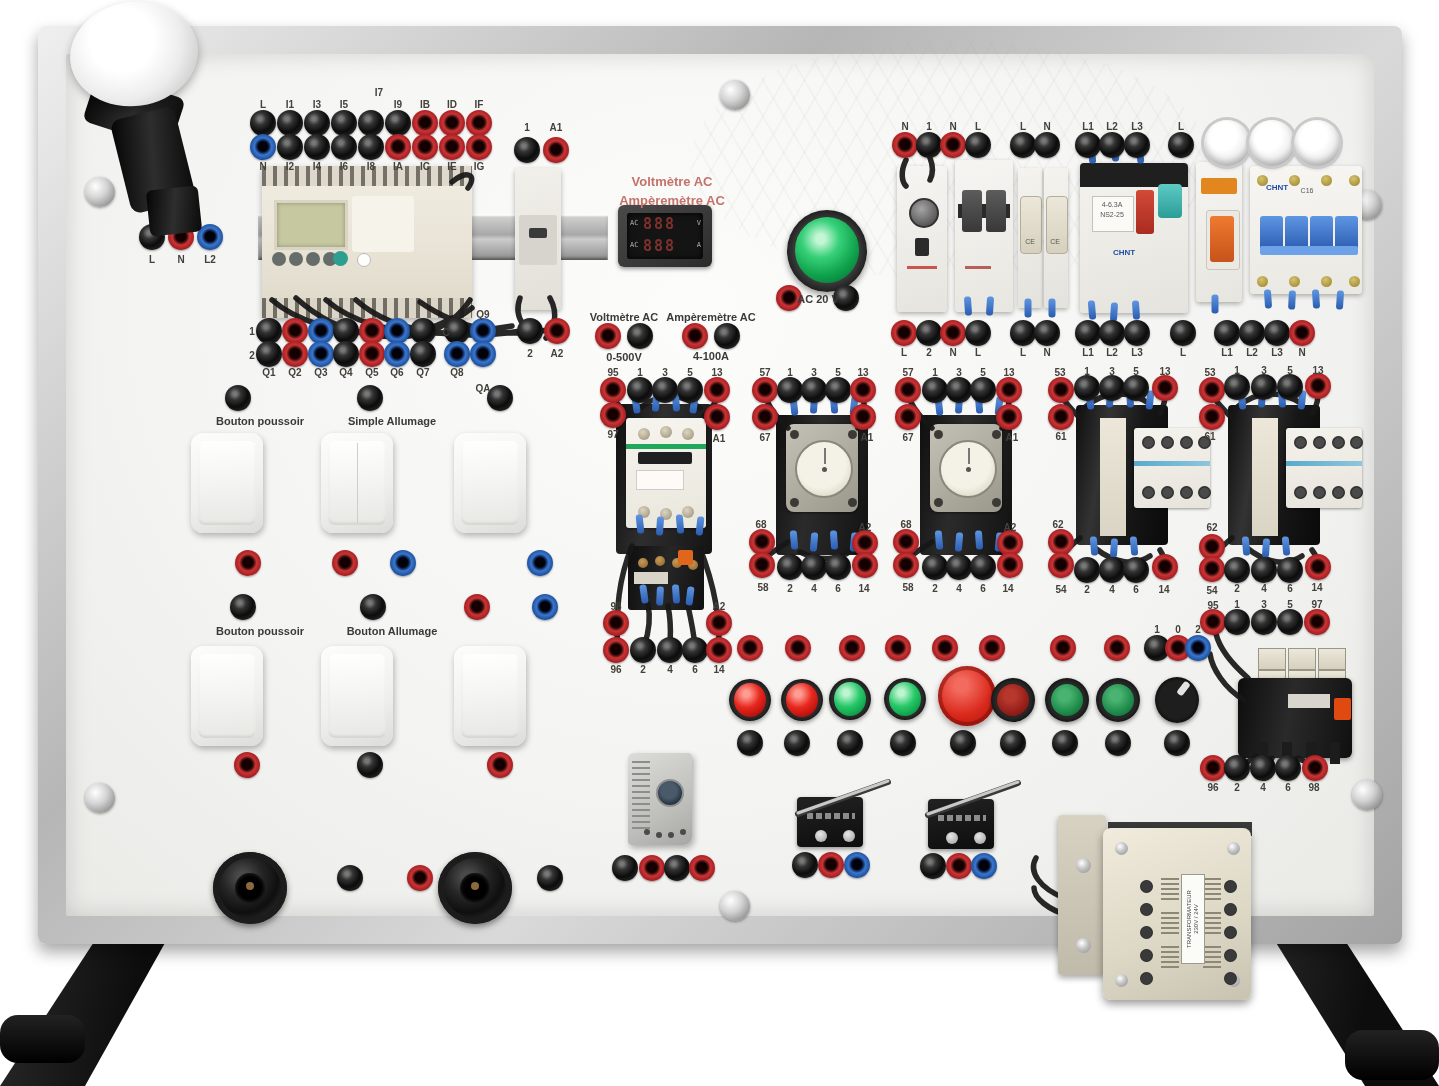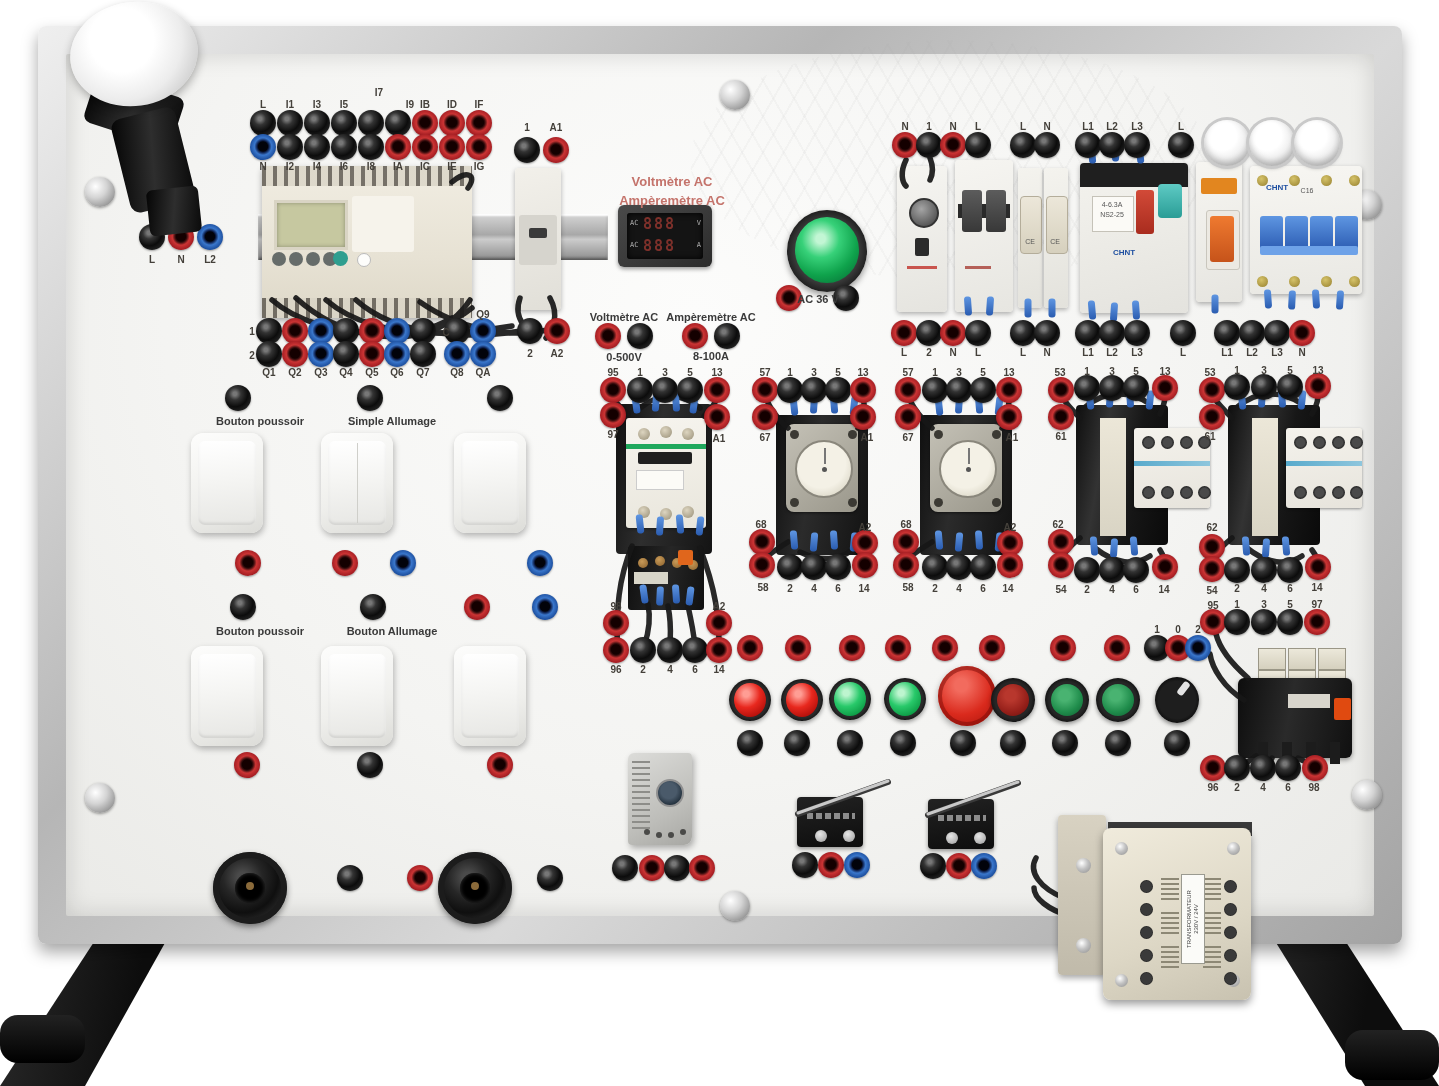--- a/index.html
+++ b/index.html
@@ -377,21 +377,21 @@
     <div class="sock r" style="left: 959px; top: 866px;"></div>
     <div class="sock u" style="left: 984px; top: 866px;"></div>
     <div class="lbl " style="left: 152px; top: 259px;">L</div>
     <div class="lbl " style="left: 181px; top: 259px;">N</div>
     <div class="lbl " style="left: 210px; top: 259px;">L2</div>
     <div class="lbl " style="left: 263px; top: 104px;">L</div>
     <div class="lbl " style="left: 290px; top: 104px;">I1</div>
     <div class="lbl " style="left: 317px; top: 104px;">I3</div>
     <div class="lbl " style="left: 344px; top: 104px;">I5</div>
     <div class="lbl " style="left: 371px; top: 92px; padding-left: 16px;">I7</div>
-    <div class="lbl " style="left: 398px; top: 104px; margin-left: 12px;">I9</div>
+    <div class="lbl " style="left: 398px; top: 104px;">I9</div>
     <div class="lbl " style="left: 425px; top: 104px;">IB</div>
     <div class="lbl " style="left: 452px; top: 104px;">ID</div>
     <div class="lbl " style="left: 479px; top: 104px;">IF</div>
     <div class="lbl " style="left: 263px; top: 166px;">N</div>
     <div class="lbl " style="left: 290px; top: 166px;">I2</div>
     <div class="lbl " style="left: 317px; top: 166px;">I4</div>
     <div class="lbl " style="left: 344px; top: 166px;">I6</div>
     <div class="lbl " style="left: 371px; top: 166px;">I8</div>
     <div class="lbl " style="left: 398px; top: 166px;">IA</div>
     <div class="lbl " style="left: 425px; top: 166px;">IC</div>
@@ -402,36 +402,36 @@
     <div class="lbl " style="left: 252px; top: 331px;">1</div>
     <div class="lbl " style="left: 252px; top: 355px;">2</div>
     <div class="lbl " style="left: 269px; top: 372px;">Q1</div>
     <div class="lbl " style="left: 295px; top: 372px;">Q2</div>
     <div class="lbl " style="left: 321px; top: 372px;">Q3</div>
     <div class="lbl " style="left: 346px; top: 372px;">Q4</div>
     <div class="lbl " style="left: 372px; top: 372px;">Q5</div>
     <div class="lbl " style="left: 397px; top: 372px;">Q6</div>
     <div class="lbl " style="left: 423px; top: 372px;">Q7</div>
     <div class="lbl " style="left: 457px; top: 372px;">Q8</div>
-    <div class="lbl " style="left: 483px; top: 372px;">QA</div>
+    <div class="lbl " style="left: 483px; top: 388px;">QA</div>
     <div class="lbl " style="left: 483px; top: 314px;">Q9</div>
     <div class="lbl " style="left: 446px; top: 332px;">C</div>
     <div class="lbl " style="left: 530px; top: 353px;">2</div>
     <div class="lbl " style="left: 557px; top: 353px;">A2</div>
     <div class="lbl t2" style="left: 260px; top: 421px;">Bouton poussoir</div>
     <div class="lbl t2" style="left: 392px; top: 421px;">Simple Allumage</div>
     <div class="lbl t2" style="left: 260px; top: 631px;">Bouton poussoir</div>
     <div class="lbl t2" style="left: 392px; top: 631px;">Bouton Allumage</div>
     <div class="lbl t1" style="left: 672px; top: 181px;">Voltmètre AC</div>
     <div class="lbl t1" style="left: 672px; top: 200px;">Ampèremètre AC</div>
     <div class="lbl t2" style="left: 624px; top: 317px;">Voltmètre AC</div>
     <div class="lbl t2" style="left: 624px; top: 357px;">0-500V</div>
     <div class="lbl t2" style="left: 711px; top: 317px;">Ampèremètre AC</div>
-    <div class="lbl t2" style="left: 711px; top: 356px;">8-100A</div>
-    <div class="lbl t2" style="left: 818px; top: 299px;">AC 36 V</div>
+    <div class="lbl t2" style="left: 711px; top: 356px;">4-100A</div>
+    <div class="lbl t2" style="left: 818px; top: 299px;">AC 20 V</div>
     <div class="lbl " style="left: 905px; top: 126px;">N</div>
     <div class="lbl " style="left: 929px; top: 126px;">1</div>
     <div class="lbl " style="left: 953px; top: 126px;">N</div>
     <div class="lbl " style="left: 978px; top: 126px;">L</div>
     <div class="lbl " style="left: 1023px; top: 126px;">L</div>
     <div class="lbl " style="left: 1047px; top: 126px;">N</div>
     <div class="lbl " style="left: 1088px; top: 126px;">L1</div>
     <div class="lbl " style="left: 1112px; top: 126px;">L2</div>
     <div class="lbl " style="left: 1137px; top: 126px;">L3</div>
     <div class="lbl " style="left: 1181px; top: 126px;">L</div>

